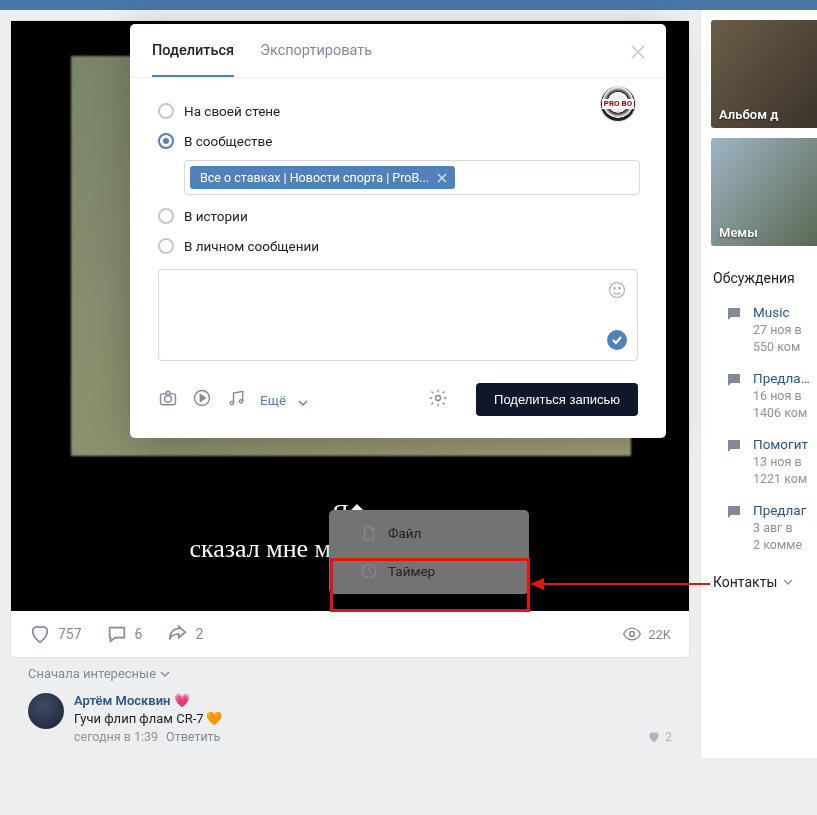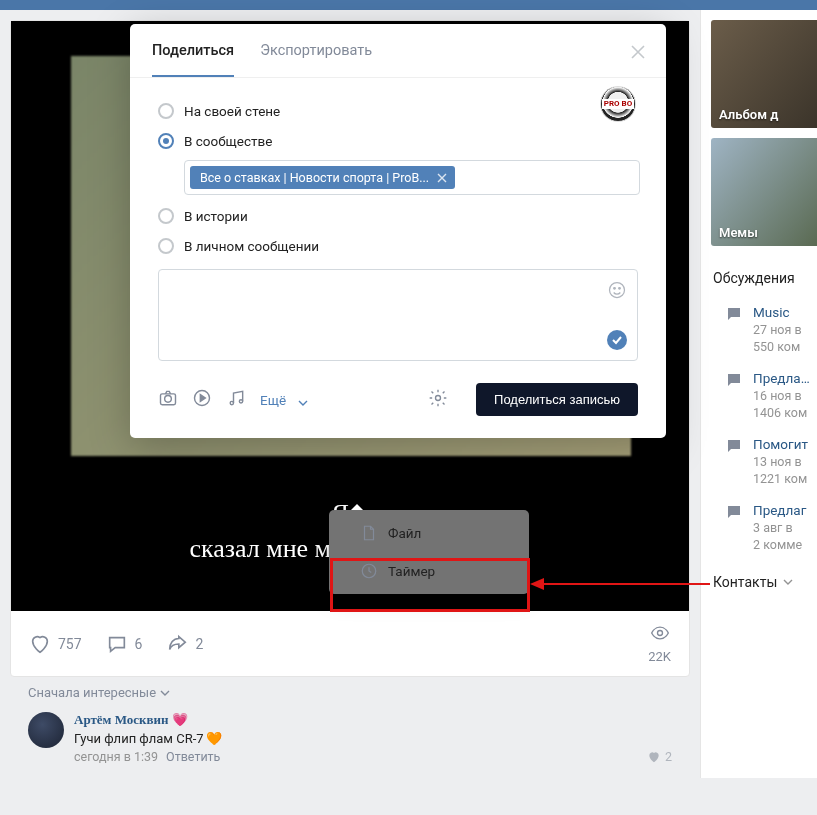--- a/index.html
+++ b/index.html
@@ -77,21 +77,20 @@
     gap: 7px;
     font-size: 14px;
     cursor: pointer;
   }
   .action svg { width: 22px; height: 22px; }
   .views {
     margin-left: auto;
     display: flex;
     align-items: center;
     gap: 6px;
-    flex-direction: column;
   }
   .comment-sort {
     padding: 8px 18px 12px;
     color: #828a99;
     font-size: 13px;
     display: flex;
     align-items: center;
     gap: 4px;
     cursor: pointer;
   }
@@ -107,21 +106,20 @@
     flex-shrink: 0;
   }
   .comment-body { flex: 1; }
   .comment-author {
     color: #2a5885;
     font-weight: 600;
     font-size: 13px;
     display: inline-flex;
     align-items: center;
     gap: 4px;
-    font-family: Liberation Serif, serif;
   }
   .comment-text { margin: 3px 0; color: #222; font-size: 13px; }
   .comment-meta {
     color: #939393;
     font-size: 12.5px;
     display: flex;
     align-items: center;
     gap: 8px;
   }
   .reply-link { color: #828a99; cursor: pointer; }

